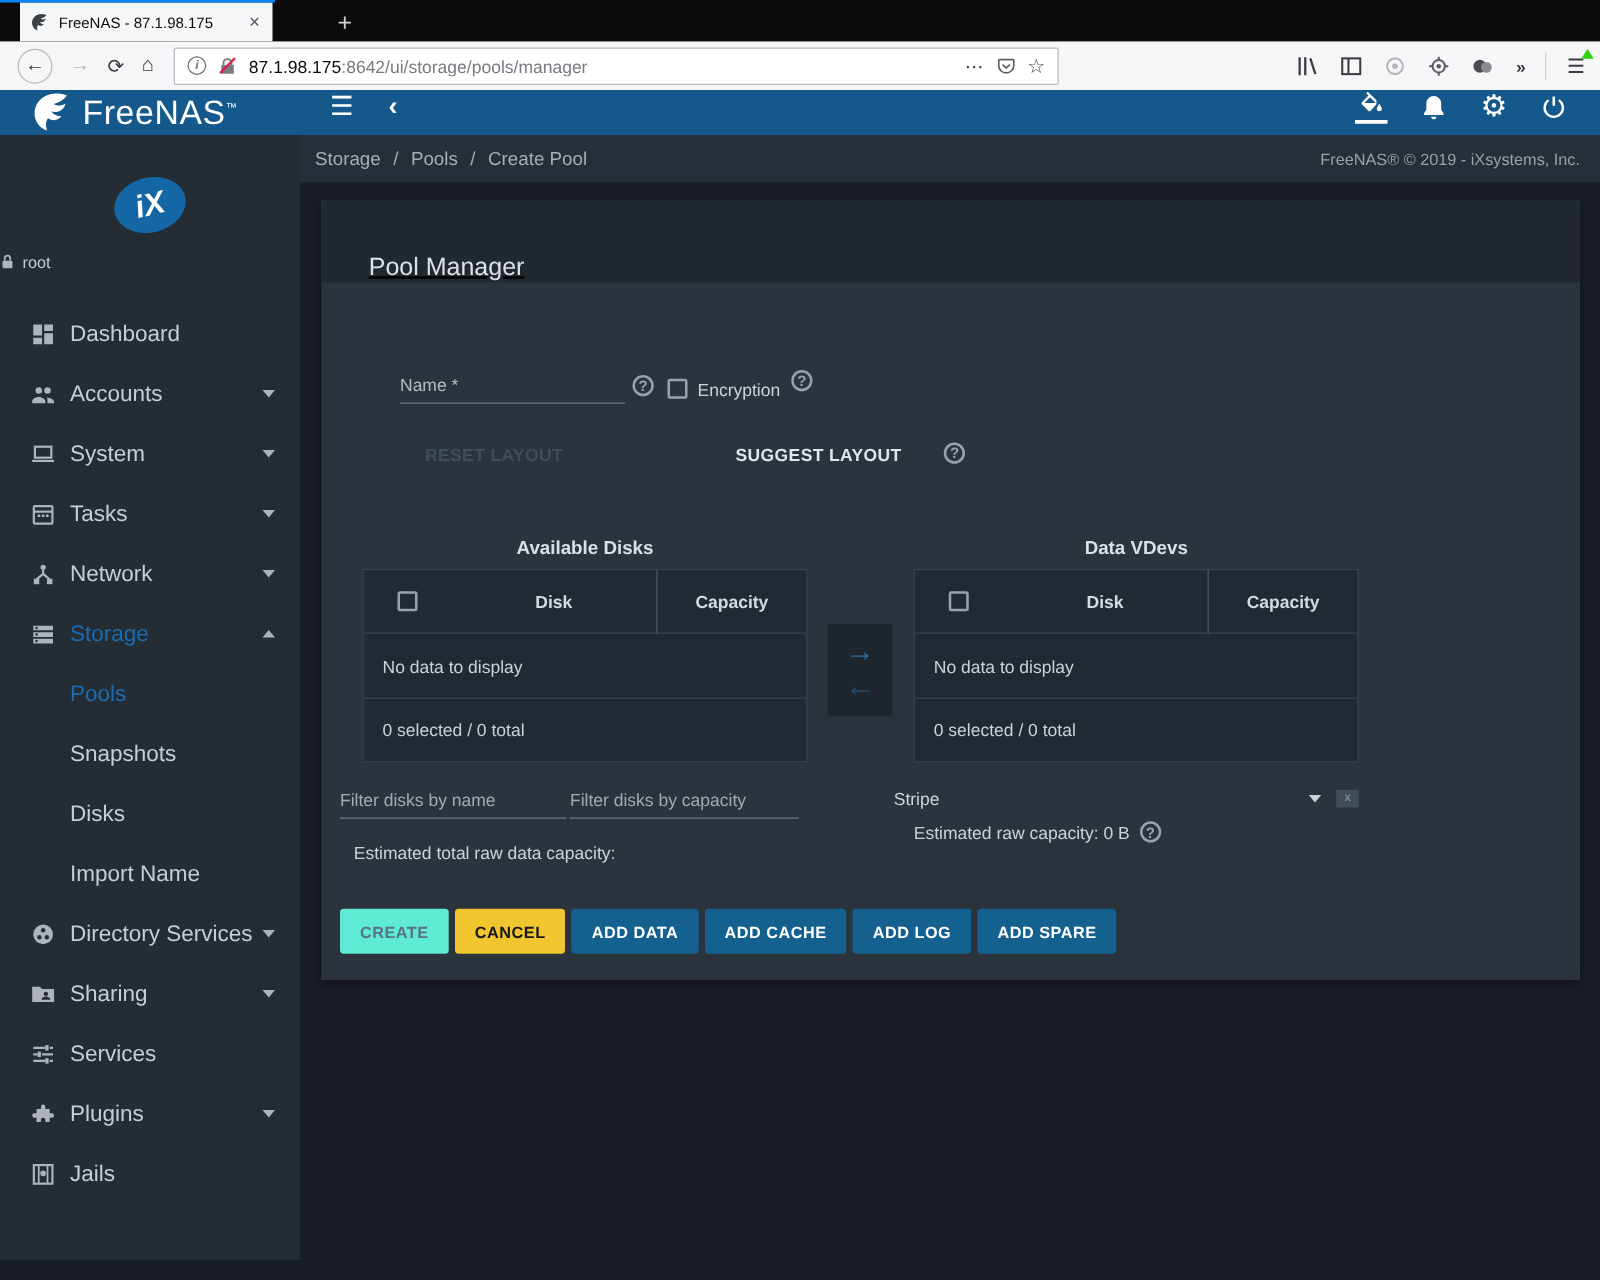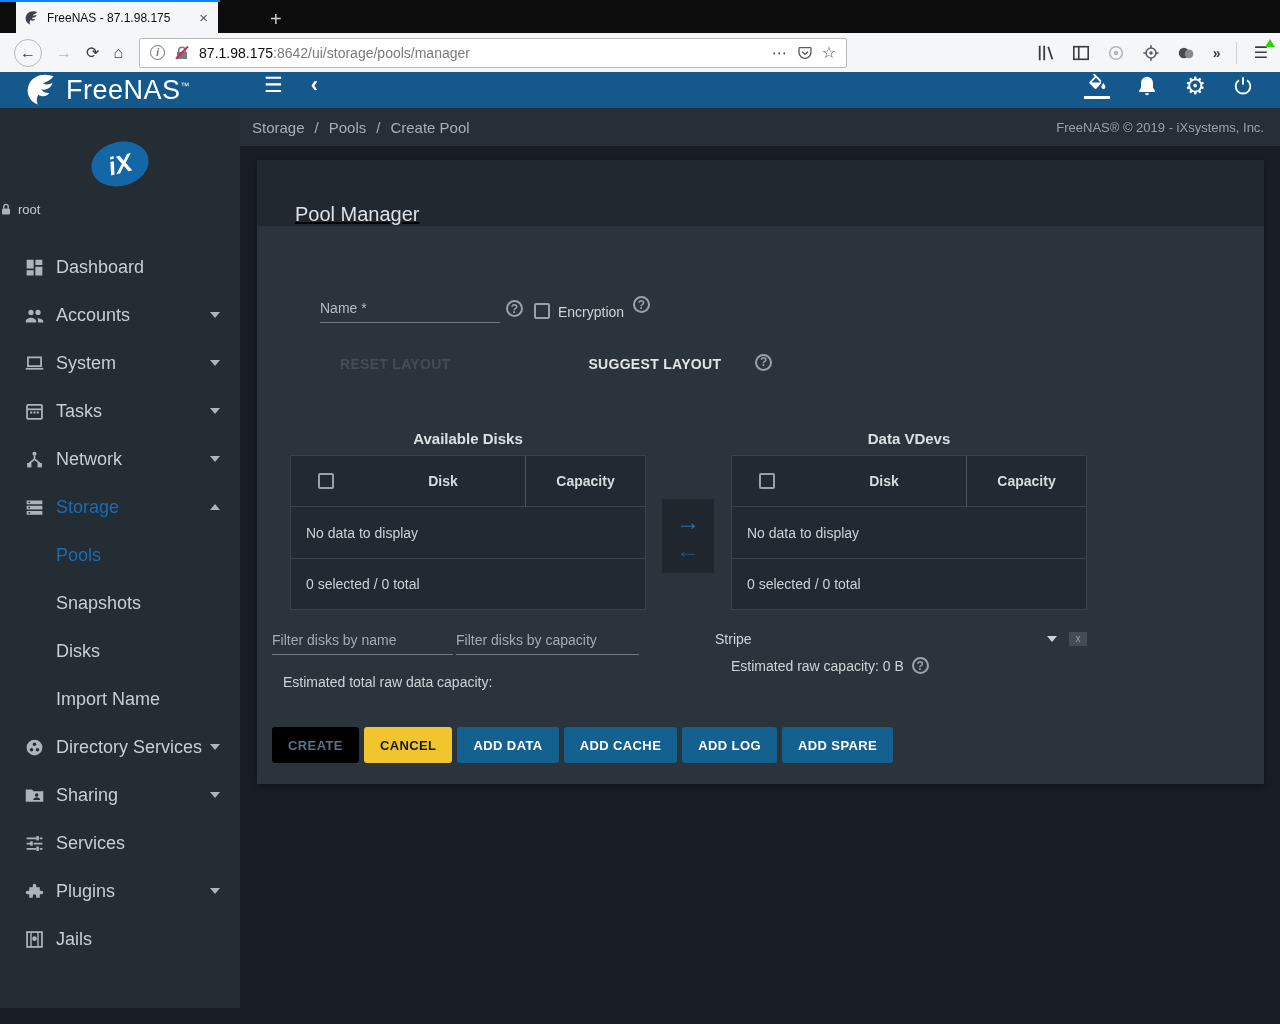--- a/index.html
+++ b/index.html
@@ -135,21 +135,21 @@
   .stripe-tri { width:0; height:0; border-left:5px solid transparent; border-right:5px solid transparent;
     border-top:6px solid #ccd2d7; margin-right:12px; }
   .x-btn { width:18px; height:14px; background:#424c55; color:#949da5; font-size:10px; border:none;
     display:flex; align-items:center; justify-content:center; line-height:1; }
   .est-raw { left:474px; top:431px; display:flex; align-items:center; gap:8px; color:#ced3d8; font-size:14px; }
   .est-total { left:26px; top:448px; color:#ced3d8; font-size:14px; }
 
   .actions { left:15px; top:501px; display:flex; gap:5px; }
   .btn { height:36px; border:none; border-radius:3px; padding:0 16px;
     font:700 13px "Liberation Sans",sans-serif; letter-spacing:.4px; cursor:pointer; }
-  .btn-disabled { background:#000000; color:#587389; cursor:default; }
+  .btn-disabled { background:#5eead4; color:#587389; cursor:default; }
   .btn-cancel { background:#f0c52e; color:#15171b; }
   .btn-blue { background:#14608f; color:#fff; }
 
   svg { overflow:visible; }
 </style>
 </head>
 <body>
 
 <div class="tabbar">
   <div class="tab">

